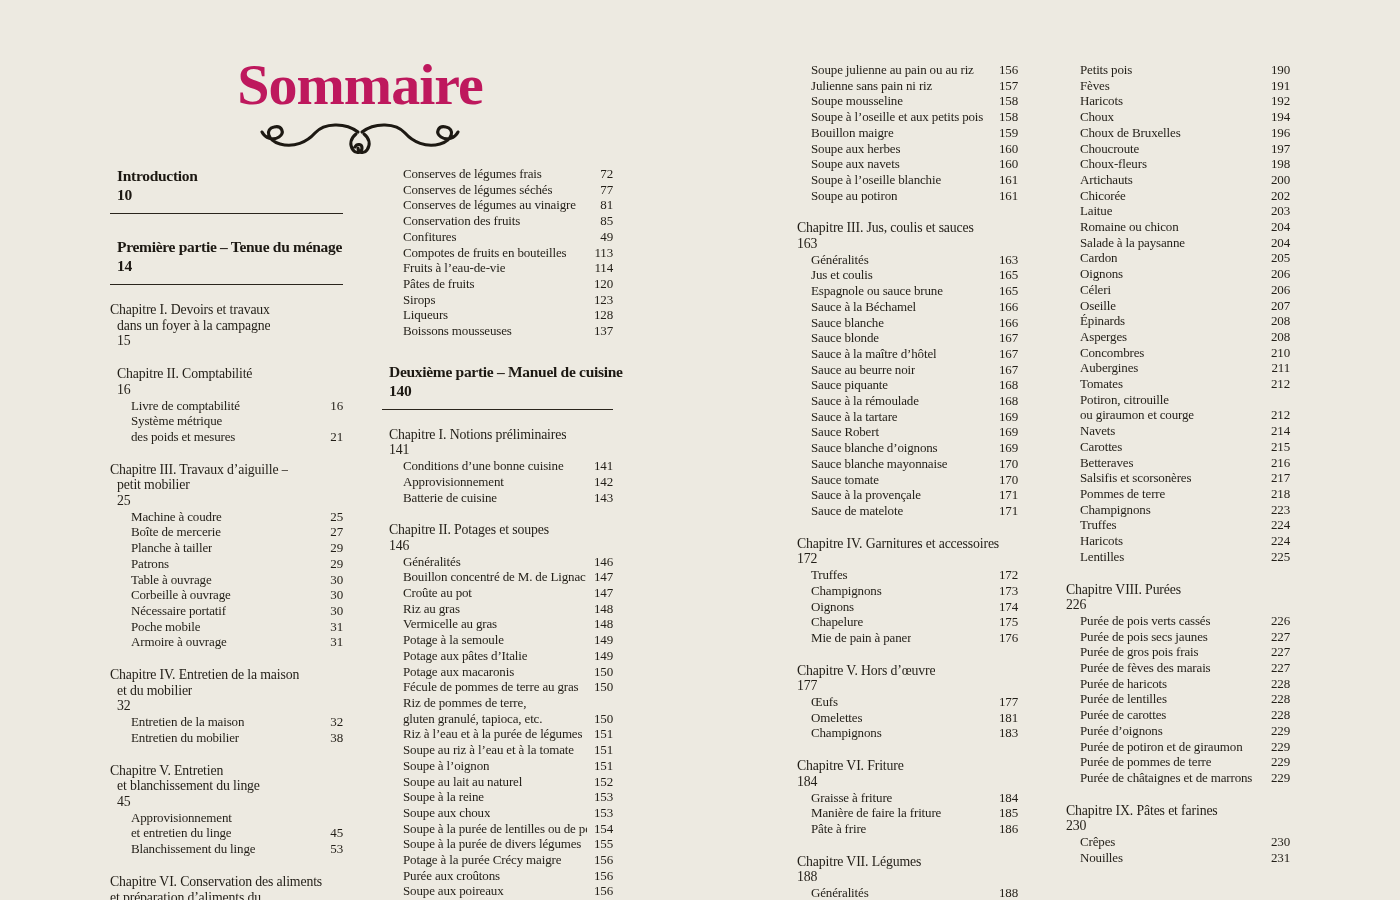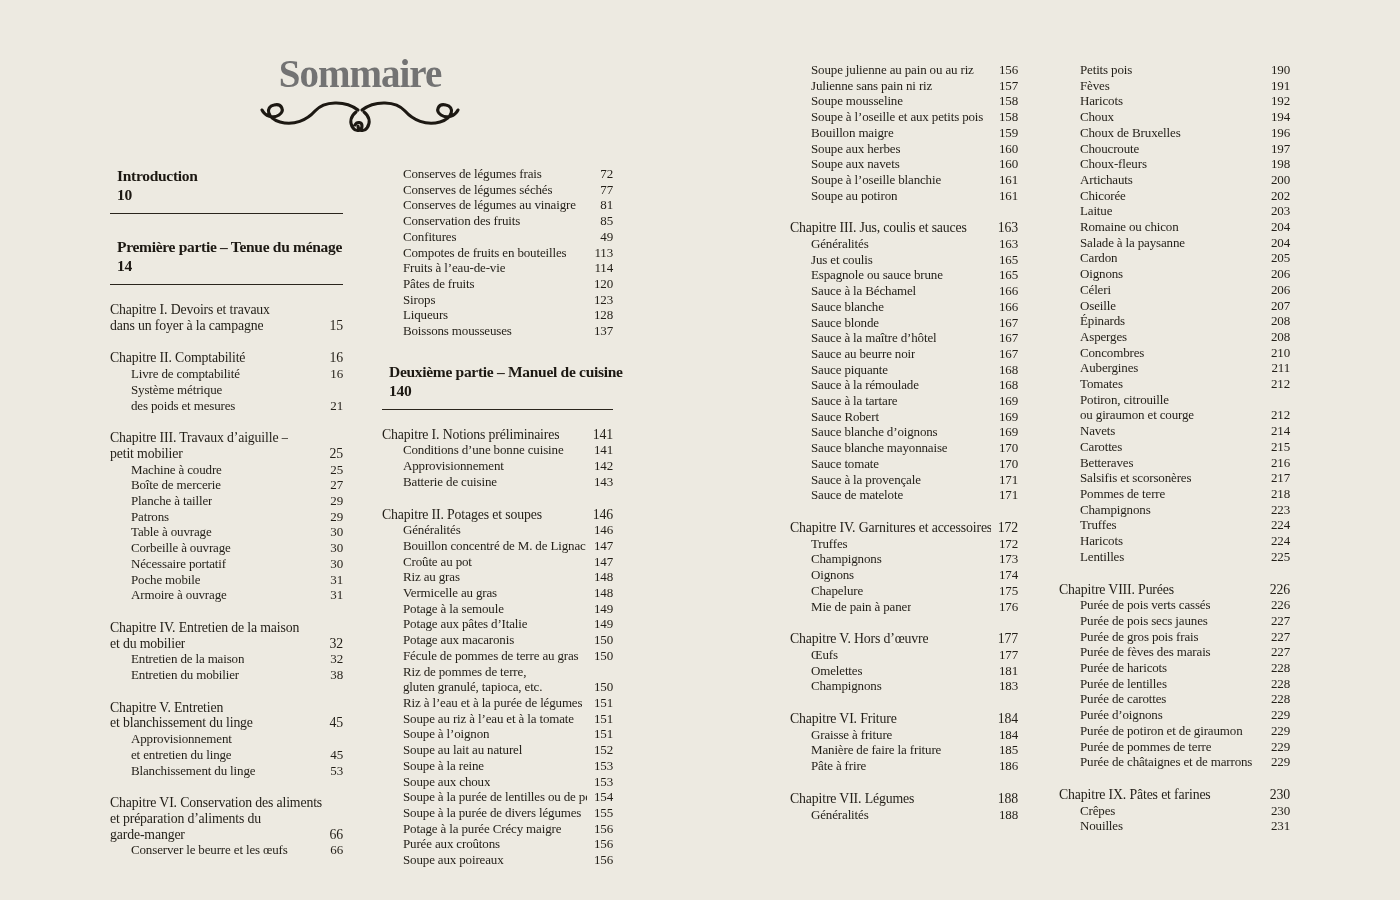--- a/index.html
+++ b/index.html
@@ -10,41 +10,41 @@
     color: #221e17;
     font-family: "Liberation Serif", serif;
     position: relative;
     overflow: hidden;
   }
   .title-wrap {
     position: absolute; left: 180px; top: 52px; width: 360px;
     text-align: center;
   }
   .title-wrap h1 {
-    margin: 0; font-size: 39px; font-weight: bold;
-    letter-spacing: -1px; line-height: 1.15; color: #737373;
+    margin: 0; font-size: 58px; font-weight: bold;
+    letter-spacing: -1px; line-height: 1.15; color: #be185d;
   }
   .flourish { margin-top: 0px; }
   .col { position: absolute; }
   .col-1 { left: 110px; top: 166px; width: 233px; }
   .col-2 { left: 382px; top: 166px; width: 231px; }
   .col-3 { left: 790px; top:  62px; width: 228px; }
   .col-4 { left: 1059px; top: 62px; width: 231px; }
   .block { margin-top: 17px; }
   .block:first-child { margin-top: 0; text-align: center; }
   .block.part { margin-top: 23px; border-bottom: 1.6px solid #2a251c; padding-bottom: 9px; margin-bottom: 3px; }
   .block.part:first-child { margin-top: 0; }
   .line {
     display: flex; justify-content: space-between; align-items: baseline;
     font-size: 13px; line-height: 15.7px; letter-spacing: -0.15px;
     white-space: nowrap;
   }
   .line .label { overflow: hidden; }
   .line .page { margin-left: 7px; flex: none; }
-  .line.chapter { font-size: 13.8px; }
+  .line.chapter { font-size: 13.8px; flex-direction: column; }
   .line.item { padding-left: 21px; }
   .line.part {
     font-size: 15.5px; font-weight: bold; letter-spacing: -0.3px;
     line-height: 19px; color: #1c1812; flex-direction: column;
   }
 </style>
 </head>
 <body>
 
 <div class="title-wrap">

